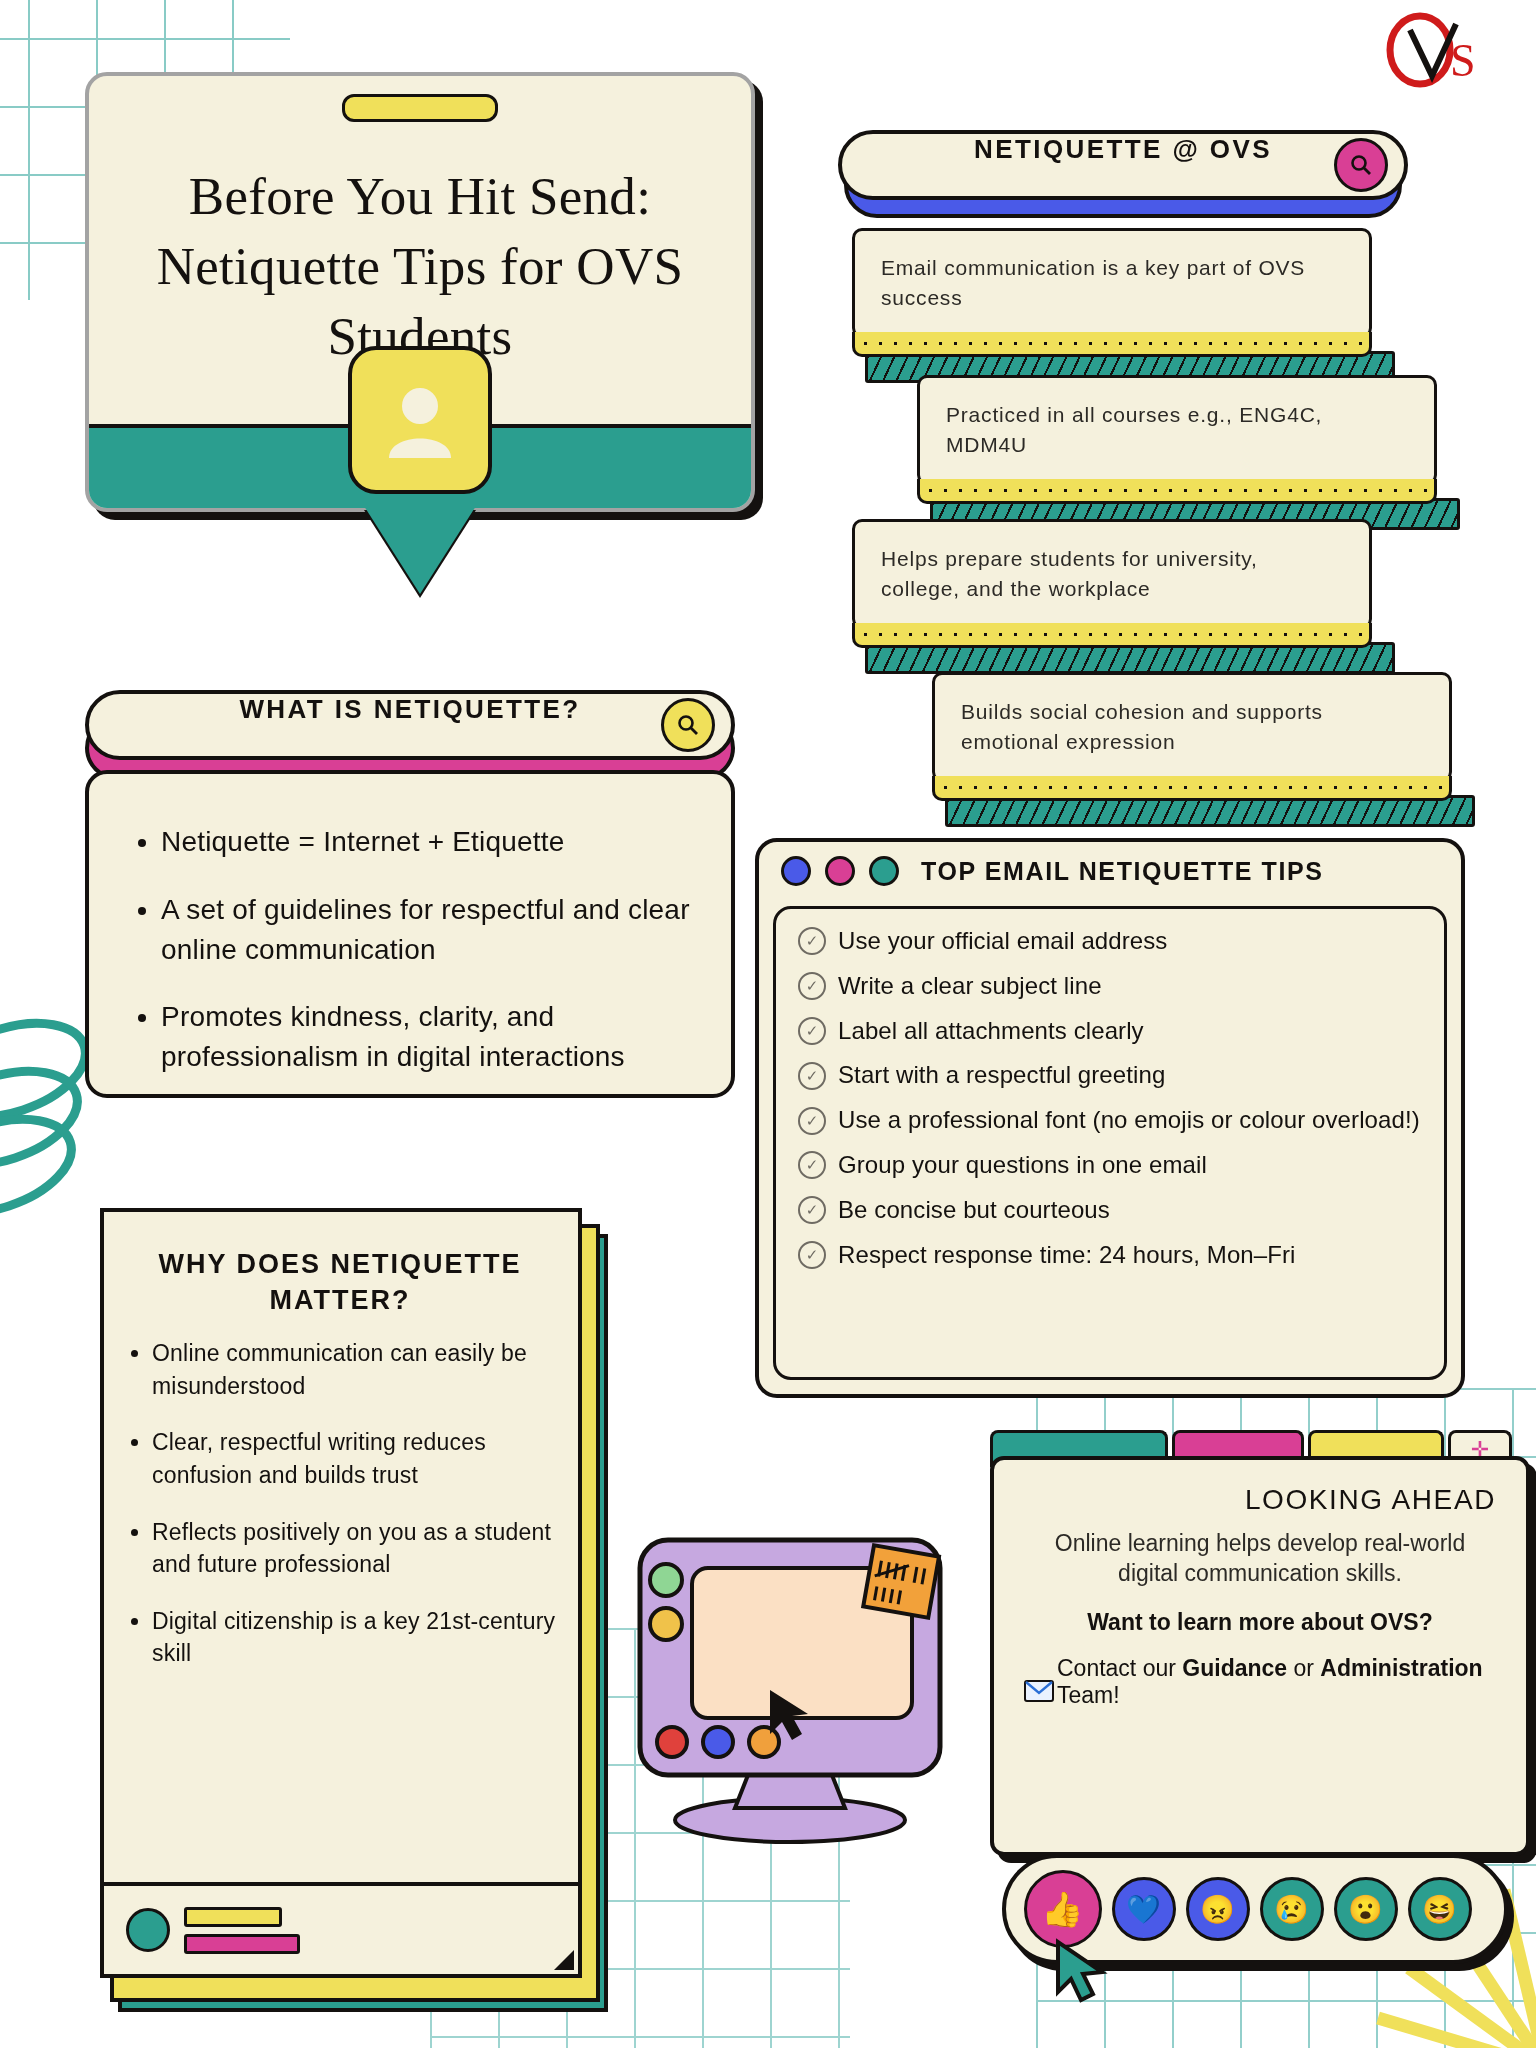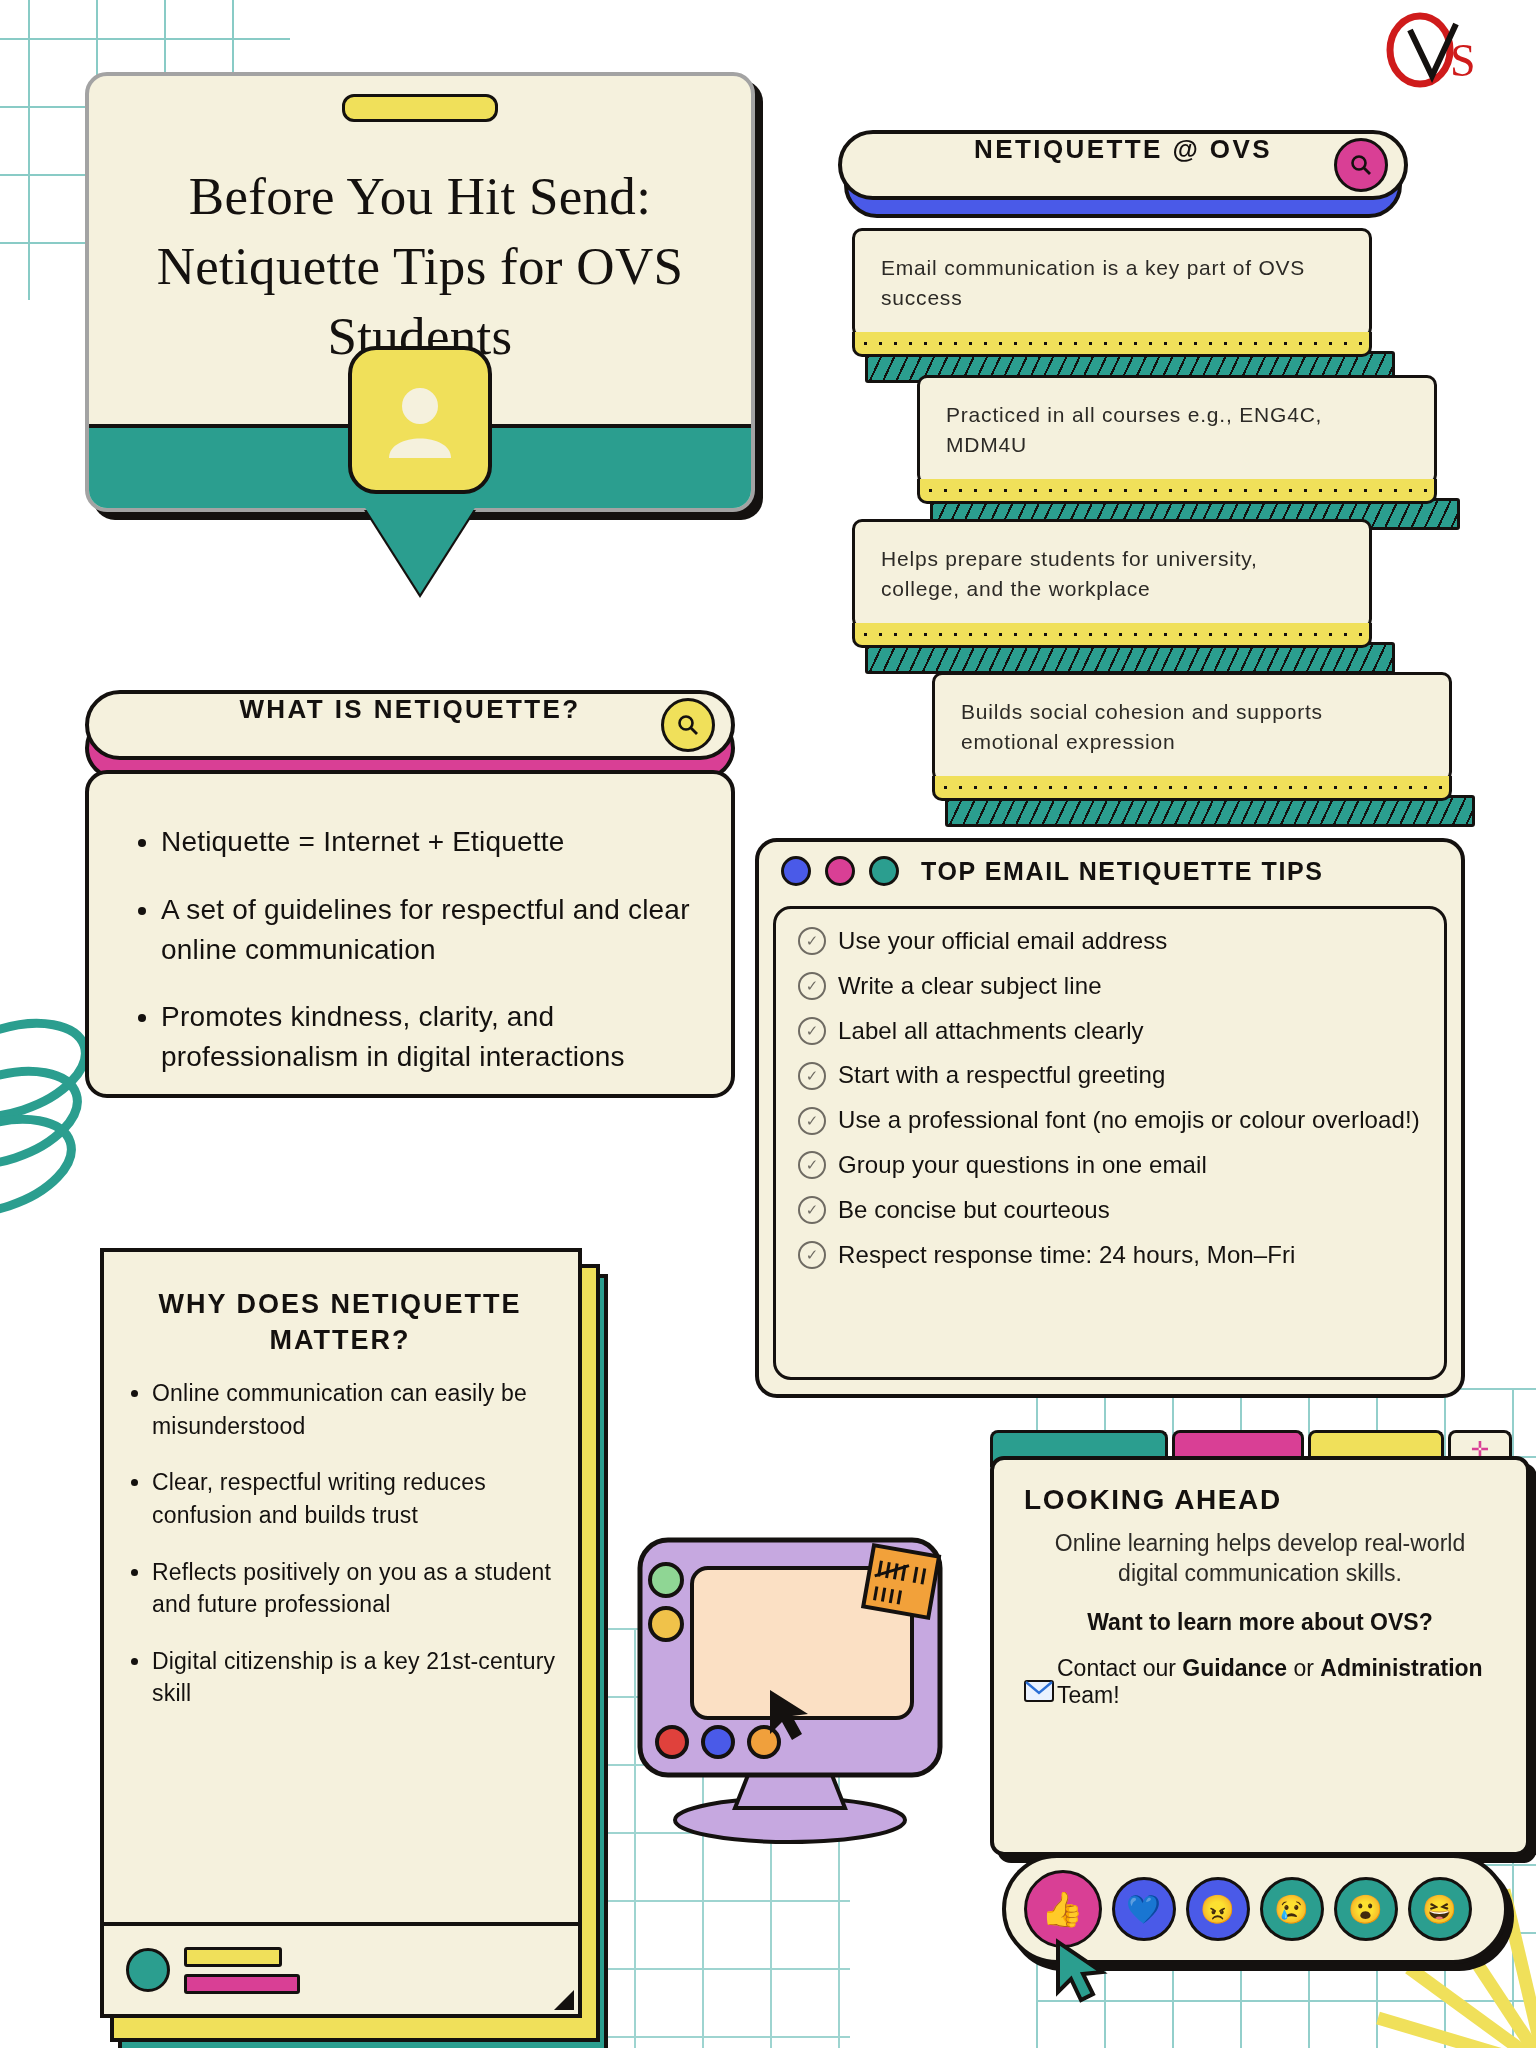--- a/index.html
+++ b/index.html
@@ -124,21 +124,21 @@
     position:absolute;left:85px;top:770px;width:650px;height:328px;
     background:#f5f1dd;border:4px solid #14110f;border-radius:22px;
     box-sizing:border-box;padding:48px 40px 0 46px;
   }
   .win-body ul{margin:0;padding:0 0 0 26px;}
   .win-body li{
     font-size:28px;line-height:1.42;margin-bottom:28px;color:#14110f;letter-spacing:.2px;
   }
 
   
-  .why-stack{position:absolute;left:100px;top:1248px;width:500px;height:800px;}
+  .why-stack{position:absolute;left:100px;top:1208px;width:500px;height:800px;}
   .why-l3{position:absolute;left:18px;top:26px;width:482px;height:770px;background:#2b9e8f;border:4px solid #14110f;}
   .why-l2{position:absolute;left:10px;top:16px;width:482px;height:770px;background:#f0e05a;border:4px solid #14110f;}
   .why-card{
     position:absolute;left:0;top:0;width:482px;height:770px;background:#f5f1dd;border:4px solid #14110f;
     box-sizing:border-box;padding:28px 20px 0 18px;
   }
   .why-card h2{
     margin:6px 0 18px 0;text-align:center;font-size:27px;letter-spacing:2px;line-height:1.35;font-weight:700;
   }
   .why-card ul{margin:0;padding:0 0 0 30px;}
@@ -181,21 +181,21 @@
   .ahead{
     position:absolute;left:990px;top:1430px;width:540px;height:530px;
   }
   .ahead-tabs{position:absolute;left:0;top:0;width:540px;height:34px;display:flex;gap:4px;}
   .ahead-tabs .t{height:34px;border:3px solid #14110f;border-bottom:none;border-radius:8px 8px 0 0;}
   .ahead-card{
     position:absolute;left:0;top:26px;width:540px;height:400px;background:#f5f1dd;
     border:4px solid #14110f;border-radius:14px;box-sizing:border-box;padding:24px 30px;
     box-shadow:7px 7px 0 #14110f;
   }
-  .ahead-card h3{margin:0 0 12px 0;text-align:left;font-size:28px;letter-spacing:1.6px;font-weight:700;}
+  .ahead-card h3{margin:0 0 12px 0;text-align:right;font-size:28px;letter-spacing:1.6px;font-weight:400;}
   .ahead-card p{margin:0 0 18px 0;text-align:center;font-size:23px;line-height:1.32;color:#2c2a26;}
   .ahead-card p.bold{font-weight:700;color:#14110f;}
   .contact{display:flex;align-items:flex-end;justify-content:center;gap:3px;font-size:23px;}
   .reactions{
     position:absolute;left:12px;bottom:-4px;width:506px;height:110px;background:#f5f1dd;
     border:4px solid #14110f;border-radius:56px;box-shadow:6px 7px 0 #14110f;
     display:flex;align-items:center;gap:10px;padding:0 18px;box-sizing:border-box;
   }
   .react{width:58px;height:58px;border-radius:50%;border:3px solid #14110f;display:flex;align-items:center;justify-content:center;font-size:28px;}
   .react.big{width:72px;height:72px;font-size:34px;}

